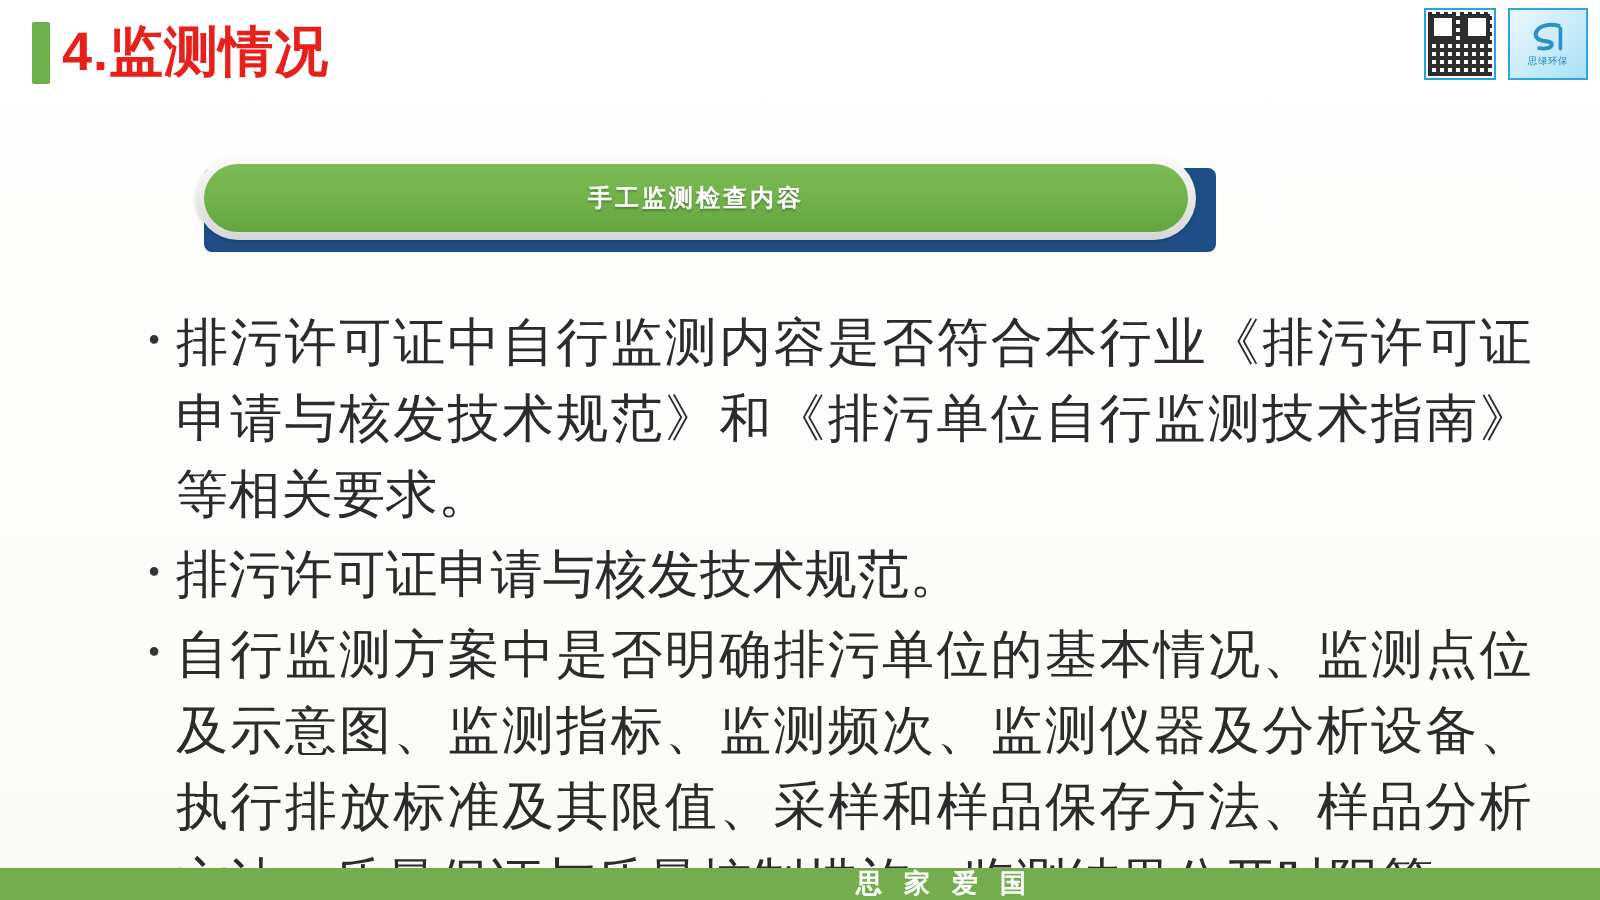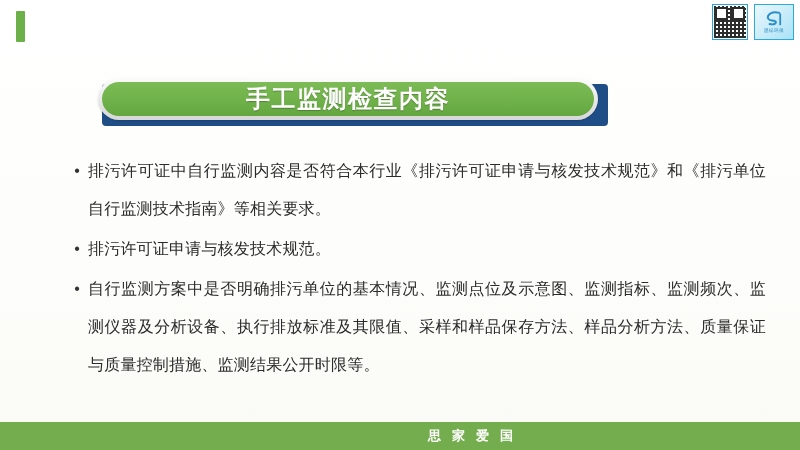--- a/index.html
+++ b/index.html
@@ -153,21 +153,21 @@
     height: 100%;
     border-radius: 18px;
     background: linear-gradient(180deg, #7cbb55 0%, #72b34c 45%, #63a63f 100%);
     display: flex;
     align-items: center;
     justify-content: center;
     box-sizing: border-box;
   }
   .banner-text {
     color: #ffffff;
-    font-size: 24px;
+    font-size: 12px;
     font-weight: bold;
     letter-spacing: 1.5px;
     line-height: 24px;
     text-shadow: 0 1px 1px rgba(0,0,0,0.25);
     white-space: nowrap;
   }
 
   
   .body-list {
     position: absolute;
@@ -184,36 +184,36 @@
     width: 22px;
     flex: 0 0 22px;
     font-size: 16px;
     line-height: 38px;
     color: #333333;
     text-align: center;
     user-select: none;
   }
   .bullet-text {
     flex: 1 1 auto;
-    font-size: 16px;
+    font-size: 26px;
     line-height: 38px;
     color: #2b2b2b;
     letter-spacing: 0.2px;
     text-align: justify;
     text-justify: inter-ideograph;
     word-break: break-all;
   }
 
   
   .footer {
     position: absolute;
     left: 0;
     bottom: 0;
     width: 800px;
-    height: 28px;
+    height: 16px;
     background: #74ad4e;
     display: flex;
     align-items: center;
   }
   .footer-slogan {
     position: absolute;
     color: #ffffff;
     font-size: 13px;
     font-weight: bold;
     letter-spacing: 11px;
@@ -223,20 +223,21 @@
   .footer-slogan.left { left: 428px; }
   .footer-slogan.right { left: 620px; }
 </style>
 </head>
 <body>
 
 <div class="slide">
 
   <div class="header">
     <div class="title-accent"></div>
+    <div class="page-title">4.监测情况</div>
 
     <div class="badges">
       <div class="qr-box">
         <div class="qr-grid"></div>
       </div>
       <div class="logo-box">
         <svg class="logo-mark" viewBox="0 0 24 22">
           <path d="M18.5 3.5 C13 2.2 7.5 3.2 5.2 6.6 C3.2 9.6 5.4 12.4 9.4 12.8 C12.4 13.1 14.8 13.6 14.2 15.4 C13.6 17.2 10.4 17.9 6.6 17.2" fill="none" stroke="#2b8fc8" stroke-width="2.4" stroke-linecap="round"></path>
           <path d="M19.6 5.2 L19.6 17.6" fill="none" stroke="#2b8fc8" stroke-width="2.2" stroke-linecap="round"></path>
         </svg>

